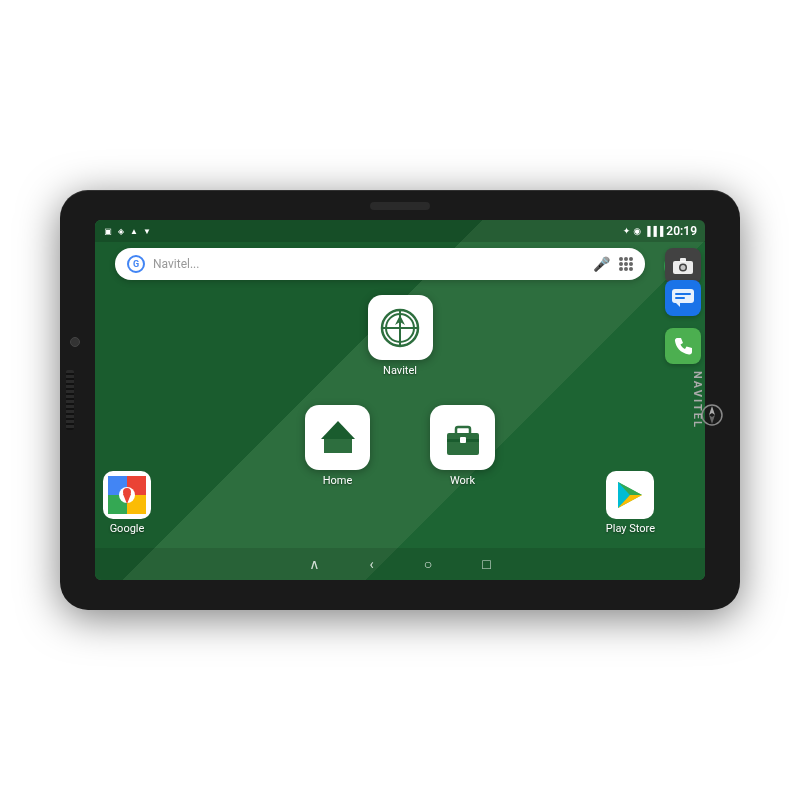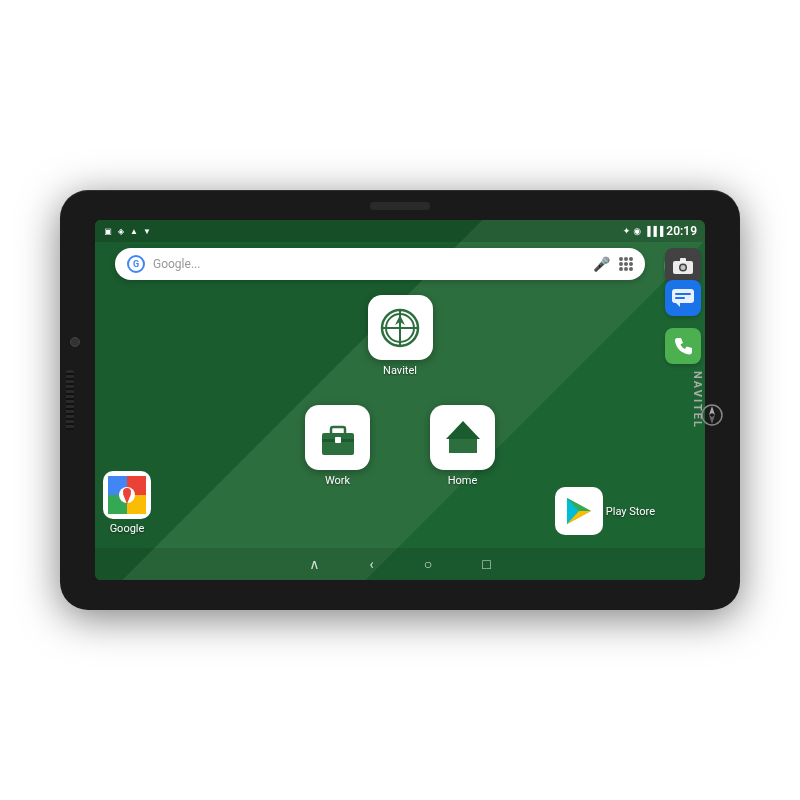--- a/index.html
+++ b/index.html
@@ -330,21 +330,21 @@
       gap: 3px;
       z-index: 10;
       margin-top: 37px;
     }
 
     .corner-playstore {
       position: absolute;
       right: 50px;
       bottom: 45px;
       display: flex;
-      flex-direction: row;
+      flex-direction: column;
       align-items: center;
       gap: 3px;
       z-index: 10;
     }
 
     
     .messages-icon {
       width: 36px;
       height: 36px;
       background: #1a73e8;
@@ -401,21 +401,21 @@
         <span style="font-size:9px;">◉</span>
         <span style="font-size:9px;">▐▐▐</span>
         <span style="font-size:12px; font-weight:600;">20:19</span>
       </div>
     </div>
 
     <div class="search-bar">
       <div class="google-g">
         <span>G</span>
       </div>
-      <span class="search-text">Google...</span>
+      <span class="search-text">Navitel...</span>
       <span class="mic-icon">🎤</span>
       <div class="grid-icon">
         <div class="grid-dot"></div>
           <div class="grid-dot"></div>
           <div class="grid-dot"></div>
         <div class="grid-dot"></div>
           <div class="grid-dot"></div>
           <div class="grid-dot"></div>
         <div class="grid-dot"></div>
           <div class="grid-dot"></div>
@@ -455,38 +455,38 @@
         <span class="app-label">Navitel</span>
       </div>
 
     </div>
 
     <div class="apps-row2">
 
       <div class="app-icon-wrapper">
         <div class="app-icon">
           <svg viewBox="0 0 42 42" fill="none">
+            <polygon points="21,6 35,20 35,36 27,36 27,26 15,26 15,36 7,36 7,20" fill="#2d6e3e"></polygon>
+            <rect x="15" y="26" width="12" height="10" fill="#2d6e3e"></rect>
+            <polygon points="21,4 38,22 4,22" fill="#1a5c2e"></polygon>
+          </svg>
+        </div>
+        <span class="app-label">Home</span>
+      </div>
+
+      <div class="app-icon-wrapper">
+        <div class="app-icon">
+          <svg viewBox="0 0 42 42" fill="none">
             <rect x="5" y="16" width="32" height="22" rx="2" fill="#2d6e3e"></rect>
             <rect x="14" y="10" width="14" height="8" rx="2" stroke="#2d6e3e" stroke-width="2.5" fill="none"></rect>
             <rect x="5" y="22" width="32" height="3" fill="#1a5c2e"></rect>
             <rect x="18" y="20" width="6" height="6" rx="1" fill="white"></rect>
           </svg>
         </div>
         <span class="app-label">Work</span>
-      </div>
-
-      <div class="app-icon-wrapper">
-        <div class="app-icon">
-          <svg viewBox="0 0 42 42" fill="none">
-            <polygon points="21,6 35,20 35,36 27,36 27,26 15,26 15,36 7,36 7,20" fill="#2d6e3e"></polygon>
-            <rect x="15" y="26" width="12" height="10" fill="#2d6e3e"></rect>
-            <polygon points="21,4 38,22 4,22" fill="#1a5c2e"></polygon>
-          </svg>
-        </div>
-        <span class="app-label">Home</span>
       </div>
     </div>
 
     <div class="corner-google">
       <div style="width:48px; height:48px; border-radius:10px; overflow:hidden; position:relative; background:white; display:flex; align-items:center; justify-content:center;">
         <svg width="38" height="38" viewBox="0 0 38 38">
           <rect width="38" height="38" fill="white"></rect>
           <rect x="0" y="0" width="19" height="19" fill="#4285f4"></rect>
           <rect x="19" y="0" width="19" height="19" fill="#ea4335"></rect>
           <rect x="0" y="19" width="19" height="19" fill="#34a853"></rect>

